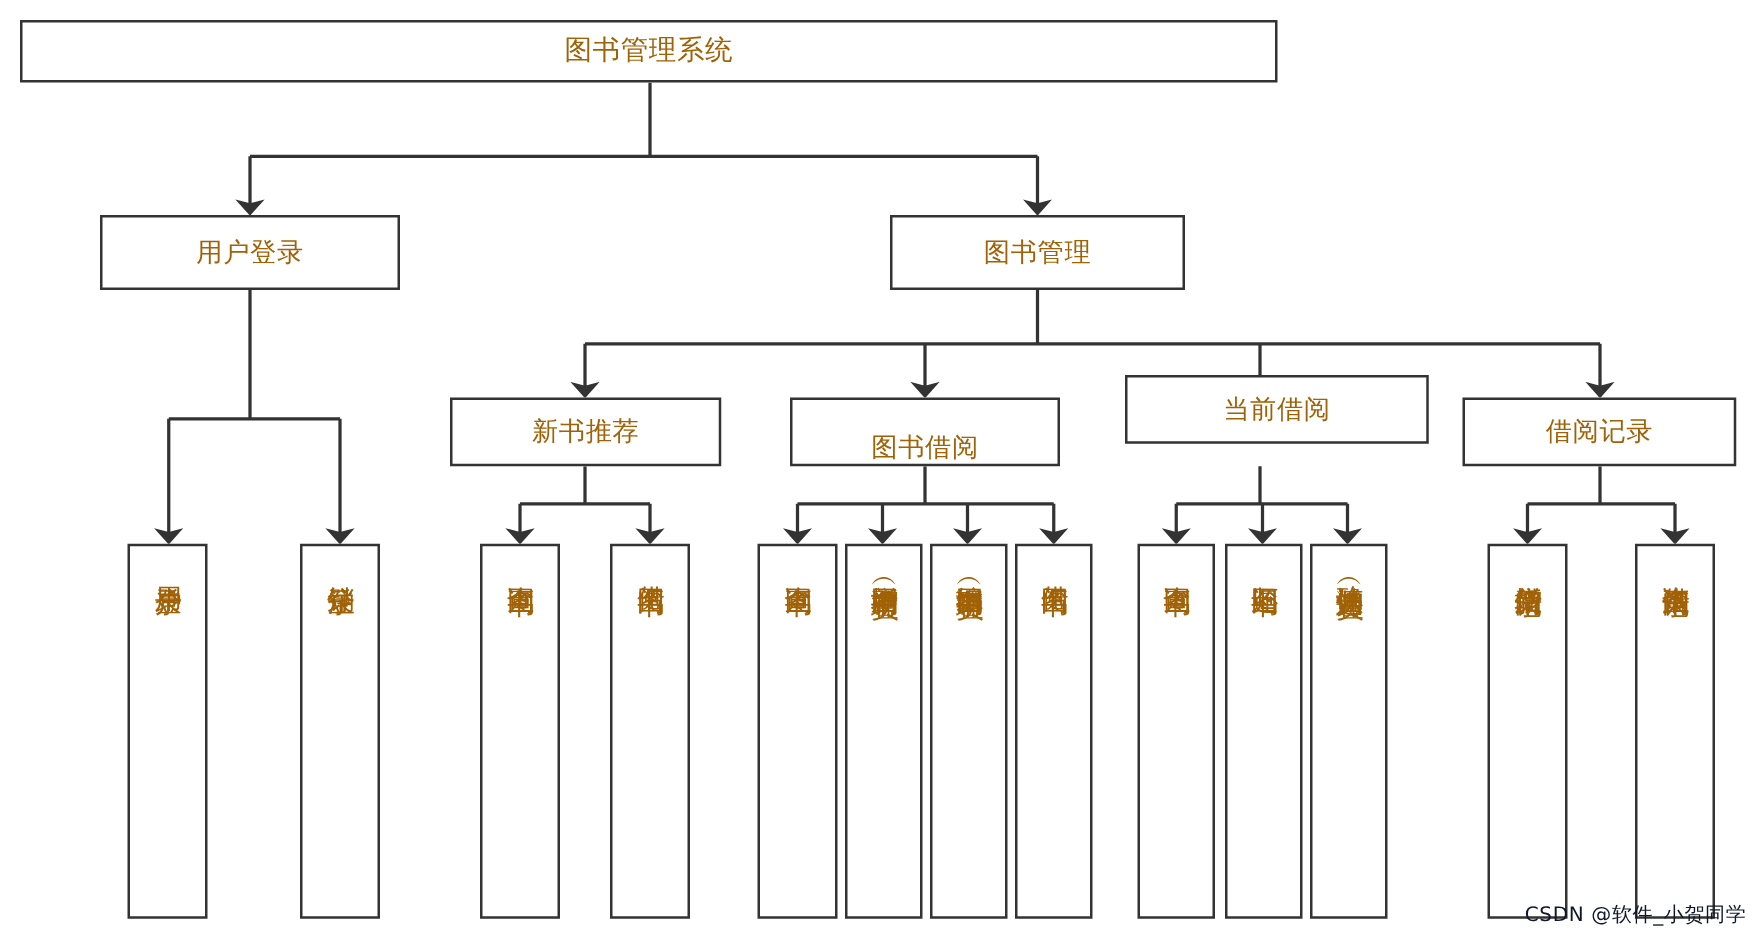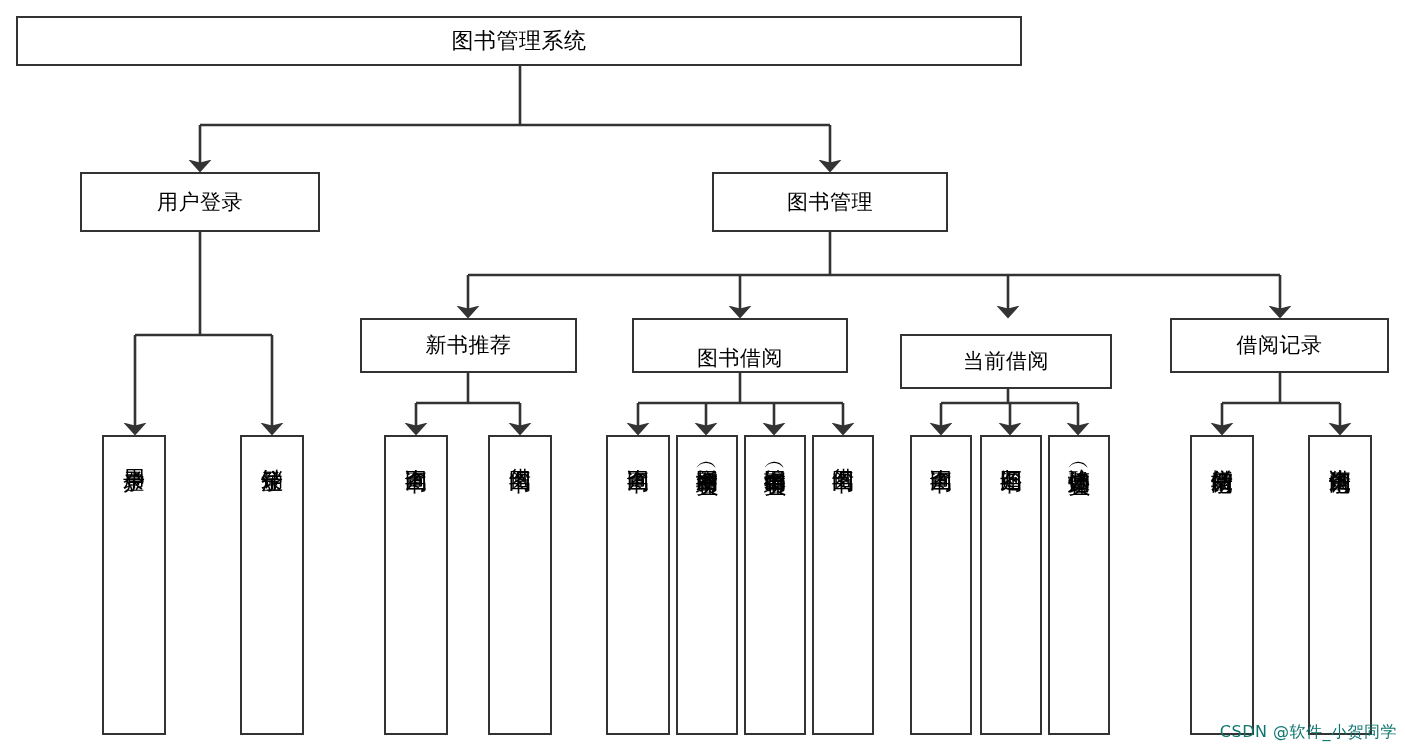--- a/index.html
+++ b/index.html
@@ -26,21 +26,21 @@
     height: 747px;
   }
   .node {
     position: absolute;
     box-sizing: border-box;
     background: #ffffff;
     border: 2px solid #333333;
     display: flex;
     align-items: center;
     justify-content: center;
-    color: #000000;
+    color: #a16207;
     z-index: 3;
   }
   .node-label {
     display: block;
     text-align: center;
     line-height: 1.18;
     white-space: nowrap;
   }
   .node.horizontal .node-label {
     font-size: 21px;
@@ -60,21 +60,21 @@
     font-size: 22px;
     line-height: 1.08;
     letter-spacing: 1px;
     white-space: nowrap;
   }
   #watermark {
     position: absolute;
     right: 8px;
     bottom: 4px;
     font-size: 16px;
-    color: #0f766e;
+    color: #0f172a;
     letter-spacing: 0.5px;
     z-index: 6;
     white-space: nowrap;
     font-family: "DejaVu Sans", "Liberation Sans", sans-serif;
   }
 </style>
 </head>
 <body>
 
 <div id="diagram-root">
@@ -139,21 +139,21 @@
   <div class="node horizontal" style="left:360px; top:318px; width:217px; height:55px;">
     <span class="node-label">新书推荐</span>
   </div>
 
   <div class="node horizontal" style="left:712px; top:172px; width:236px; height:60px;">
     <span class="node-label">图书管理</span>
   </div>
   <div class="node horizontal" style="left:632px; top:318px; width:216px; height:55px;align-items:flex-end;">
     <span class="node-label">图书借阅</span>
   </div>
-  <div class="node horizontal" style="left:900px; top:334px; width:212px; height:55px;justify-content:center;">
+  <div class="node horizontal" style="left:900px; top:300px; width:243px; height:55px;justify-content:center;">
     <span class="node-label">当前借阅</span>
   </div>
   <div class="node horizontal" style="left:1170px; top:318px; width:219px; height:55px;">
     <span class="node-label">借阅记录</span>
   </div>
 
   <div class="node vertical" style="left:102px; top:435px; width:64px; height:300px;">
     <span class="node-label">用户登录</span>
   </div>
   <div class="node vertical" style="left:240px; top:435px; width:64px; height:300px;">

